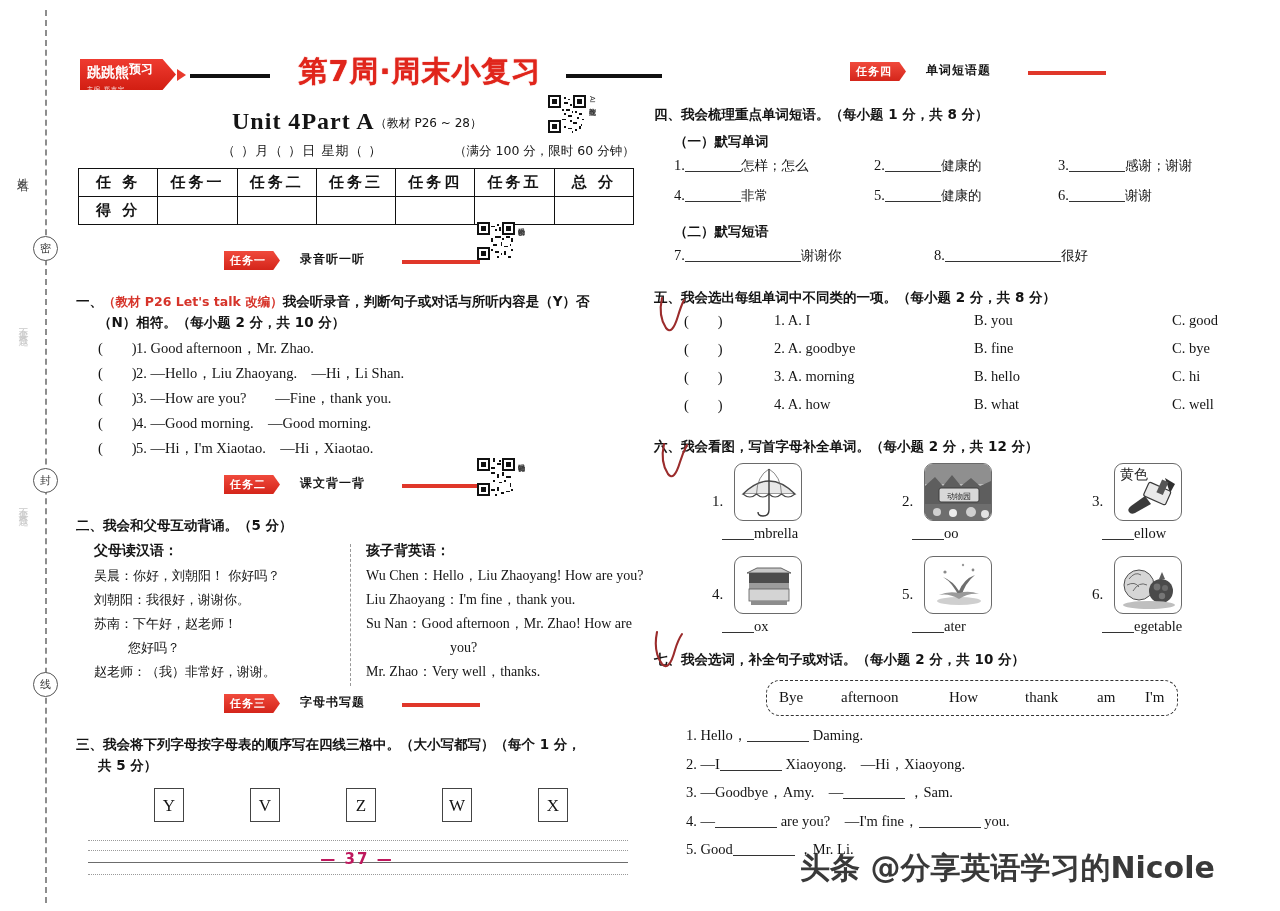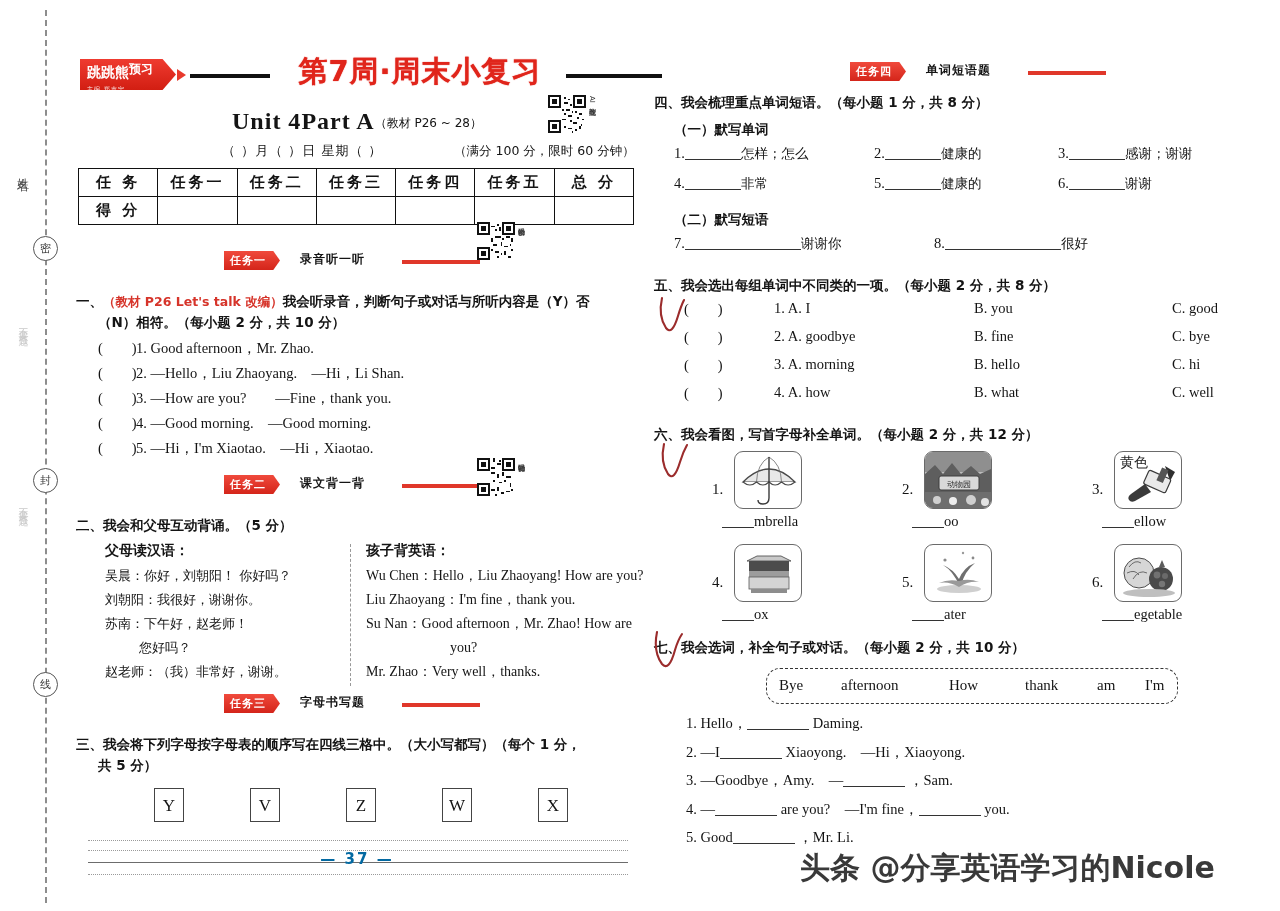--- a/index.html
+++ b/index.html
@@ -163,21 +163,21 @@
   }
   .paren { display:inline-block; width:38px; }
 
   
   .recite { position:relative; margin:6px 0 0 22px; height:150px; }
   .recite .divider {
     position:absolute; left:256px; top:2px; bottom:6px; width:0;
     border-left:1.4px dashed #999;
   }
   .recite .cn, .recite .en { position:absolute; top:0; }
-  .recite .cn { left:0; width:250px;margin-left:11px; }
+  .recite .cn { left:0; width:250px; }
   .recite .en { left:272px; width:290px; }
   .recite h4 {
     margin:0 0 4px 0;
     font-family:"DejaVu Sans", sans-serif;
     font-size:14px; font-weight:bold;
   }
   .recite .cn p {
     margin:0; font-family:"DejaVu Sans", sans-serif;
     font-size:13px; line-height:24px;
   }
@@ -207,21 +207,21 @@
   .fourline .solid {
     position:absolute; left:0; right:0; height:0;
     border-top:1.6px solid #6c6c6c;
   }
 
   .pagenum {
     position:absolute; left:0; right:0; top:852px;
     text-align:center;
     font-family:"DejaVu Sans", sans-serif;
     font-weight:bold; font-size:15px;
-    color:#0369a1; letter-spacing:2px;
+    color:#be185d; letter-spacing:2px;
   }
 
   
   .sub-head {
     font-family:"DejaVu Sans", sans-serif;
     font-size:13.5px; font-weight:bold;
     margin:8px 0 0 26px;
   }
   .blank-row { position:relative; height:30px; margin-left:26px; font-family:"DejaVu Sans", sans-serif; font-size:13.5px; }
   .bl { position:absolute; top:2px; white-space:nowrap; }
@@ -442,21 +442,21 @@
   </div>
 
   <div class="col col-right">
 
     <div class="task-head" style="margin-top:62px">
       <div class="task-badge" style="left:202px; top:0">任务四</div>
       <div class="task-name" style="left:278px">单词短语题</div>
       <div class="task-rule" style="left:380px; width:78px;"></div>
     </div>
 
-    <div class="q" style="margin-left:6px; margin-top:0">
+    <div class="q" style="margin-left:6px; margin-top:12px">
       <span>四、</span><span>我会梳理重点单词短语。（每小题 1 分，共 8 分）</span>
     </div>
 
     <div class="sub-head">（一）默写单词</div>
 
     <div class="blank-row" style="margin-top:4px">
       <span class="bl" style="left:0"><span class="num">1.</span><span class="uline" style="width:56px"></span><span>怎样；怎么</span></span>
       <span class="bl" style="left:200px"><span class="num">2.</span><span class="uline" style="width:56px"></span><span>健康的</span></span>
       <span class="bl" style="left:384px"><span class="num">3.</span><span class="uline" style="width:56px"></span><span>感谢；谢谢</span></span>
     </div>

